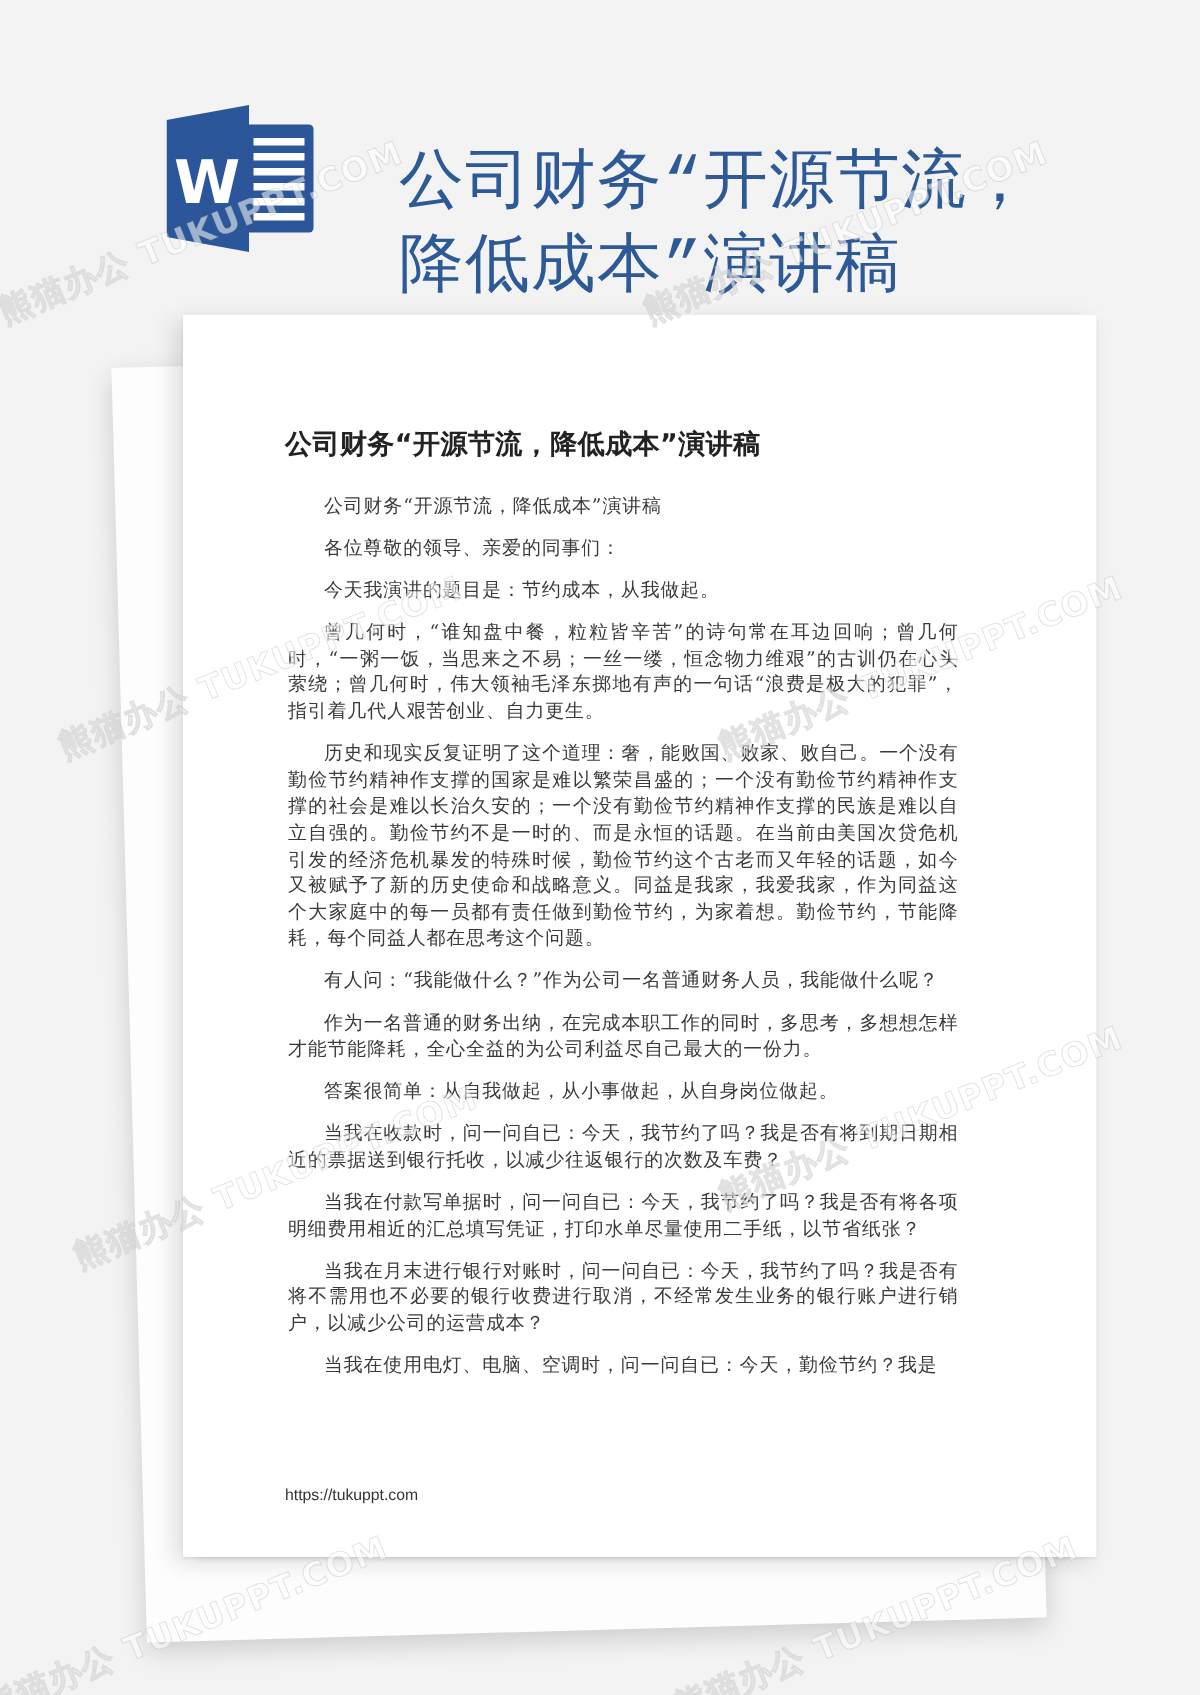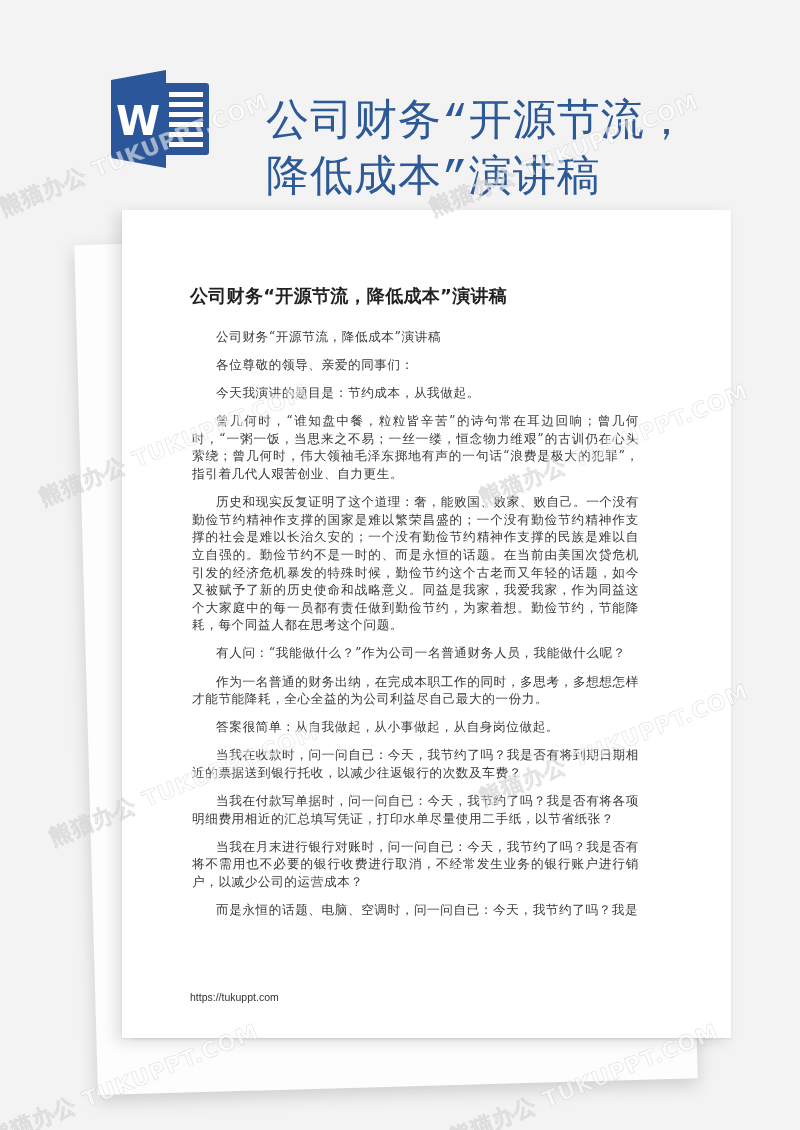--- a/index.html
+++ b/index.html
@@ -148,21 +148,21 @@
     <p>各位尊敬的领导、亲爱的同事们：</p>
     <p>今天我演讲的题目是：节约成本，从我做起。</p>
     <p>曾几何时，“谁知盘中餐，粒粒皆辛苦”的诗句常在耳边回响；曾几何时，“一粥一饭，当思来之不易；一丝一缕，恒念物力维艰”的古训仍在心头萦绕；曾几何时，伟大领袖毛泽东掷地有声的一句话“浪费是极大的犯罪”，指引着几代人艰苦创业、自力更生。</p>
     <p>历史和现实反复证明了这个道理：奢，能败国、败家、败自己。一个没有勤俭节约精神作支撑的国家是难以繁荣昌盛的；一个没有勤俭节约精神作支撑的社会是难以长治久安的；一个没有勤俭节约精神作支撑的民族是难以自立自强的。勤俭节约不是一时的、而是永恒的话题。在当前由美国次贷危机引发的经济危机暴发的特殊时候，勤俭节约这个古老而又年轻的话题，如今又被赋予了新的历史使命和战略意义。同益是我家，我爱我家，作为同益这个大家庭中的每一员都有责任做到勤俭节约，为家着想。勤俭节约，节能降耗，每个同益人都在思考这个问题。</p>
     <p>有人问：“我能做什么？”作为公司一名普通财务人员，我能做什么呢？</p>
     <p>作为一名普通的财务出纳，在完成本职工作的同时，多思考，多想想怎样才能节能降耗，全心全益的为公司利益尽自己最大的一份力。</p>
     <p>答案很简单：从自我做起，从小事做起，从自身岗位做起。</p>
     <p>当我在收款时，问一问自已：今天，我节约了吗？我是否有将到期日期相近的票据送到银行托收，以减少往返银行的次数及车费？</p>
     <p>当我在付款写单据时，问一问自已：今天，我节约了吗？我是否有将各项明细费用相近的汇总填写凭证，打印水单尽量使用二手纸，以节省纸张？</p>
     <p>当我在月末进行银行对账时，问一问自已：今天，我节约了吗？我是否有将不需用也不必要的银行收费进行取消，不经常发生业务的银行账户进行销户，以减少公司的运营成本？</p>
-    <p>而是永恒的话题、电脑、空调时，问一问自已：今天，我节约了吗？我是</p>
+    <p>当我在使用电灯、电脑、空调时，问一问自已：今天，勤俭节约？我是</p>
   </div>
 
   <div class="footer-url">https://tukuppt.com</div>
 </div>
 
 <div class="wm" style="left:-10px; top:140px;">熊猫办公 TUKUPPT.COM</div>
 <div class="wm" style="left:420px; top:140px;">熊猫办公 TUKUPPT.COM</div>
 <div class="wm" style="left:30px; top:430px;">熊猫办公 TUKUPPT.COM</div>
 <div class="wm" style="left:470px; top:430px;">熊猫办公 TUKUPPT.COM</div>
 <div class="wm" style="left:40px; top:770px;">熊猫办公 TUKUPPT.COM</div>

